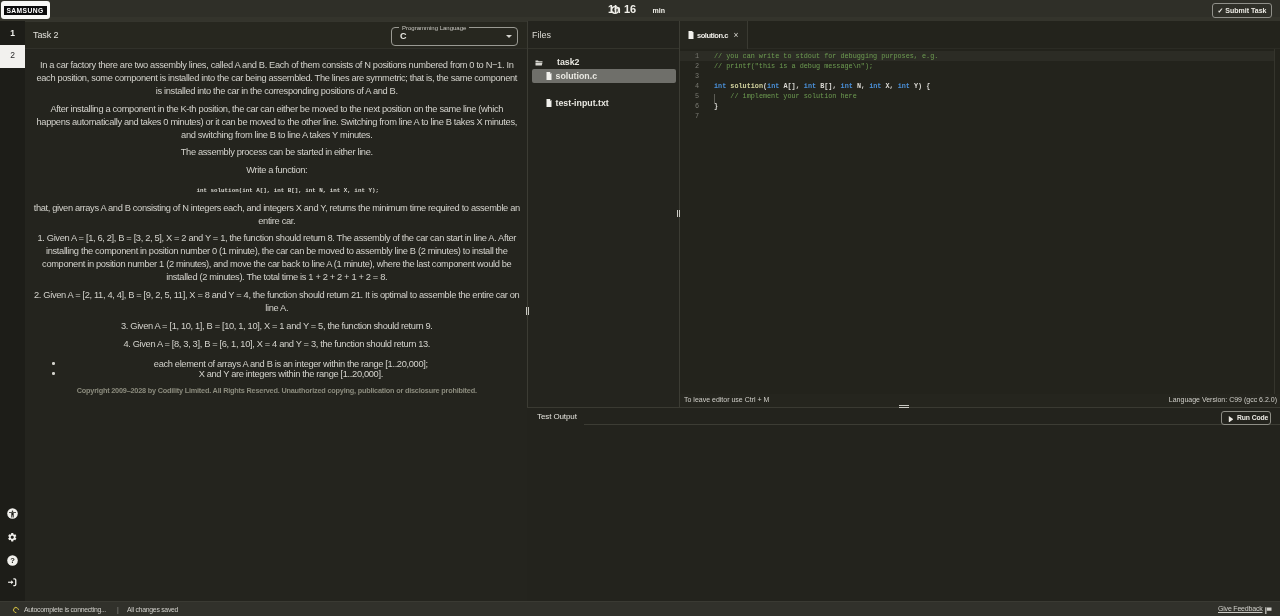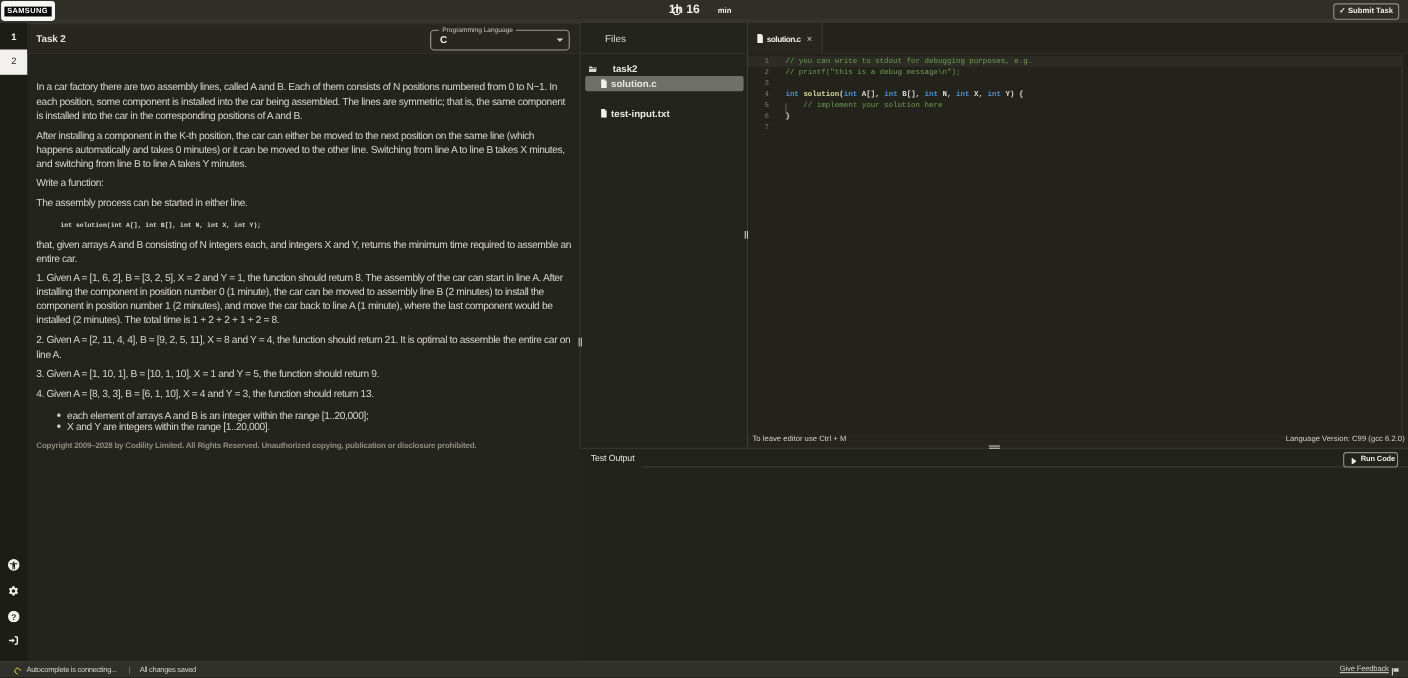--- a/index.html
+++ b/index.html
@@ -20,28 +20,28 @@
   #rail { left:0; top:21px; width:25px; height:580px; background:#1d1d18; }
   .tab1 { left:0; top:1px; width:25px; height:22px; color:#f2f2ee; font-size:8.5px; font-weight:700;
           text-align:center; line-height:22px; }
   .tab2 { left:0; top:23.5px; width:25px; height:23.5px; background:#f2f1ee; color:#2a2a2a;
           font-size:8.5px; text-align:center; line-height:20px; }
 
   
   #taskpanel { left:25px; top:21px; width:502px; height:580px; background:#24241e; }
   #taskhead { left:25px; top:21px; width:502px; height:28px; background:#27271f;
               border-top:1px solid #35352d; border-bottom:1px solid #31312a; }
-  #tasktitle { left:8px; top:0; height:27px; line-height:27px; color:#e2e1db; font-size:9px; font-weight:700; letter-spacing:-0.1px; }
+  #tasktitle { left:8px; top:0; height:27px; line-height:27px; color:#e2e1db; font-size:9px; font-weight:400; letter-spacing:-0.1px; }
   #plbox { left:366px; top:5px; width:127px; height:19px; border:1px solid #9a9a93; border-radius:4px; }
   #pllegend { left:7px; top:-3.5px; background:#27271f; padding:0 3px; font-size:6px; color:#c9c8c2; }
   #plval { left:8px; top:3px; font-size:9px; font-weight:700; color:#e8e7e1; }
   #plcaret { right:5px; top:7px; width:0; height:0; border-left:3.2px solid transparent;
              border-right:3.2px solid transparent; border-top:3.8px solid #d6d5cf; }
 
-  #taskbody { left:33px; top:73px; width:487.5px; color:#d3d2cc; font-size:9.3px; line-height:12.9px; letter-spacing:-0.35px; }
+  #taskbody { left:33px; top:59px; width:487.5px; color:#d3d2cc; font-size:9.3px; line-height:12.9px; letter-spacing:-0.35px;text-align:center; }
   #taskbody p { margin-bottom:5px; }
   #taskbody .mono { font-family:"Liberation Mono", monospace; font-size:5.85px; font-weight:700;
                     color:#d8d7d1; letter-spacing:0px; }
   #taskbody ul { list-style:none; margin:8.2px 0 5px 0; }
   #taskbody li { line-height:10px; padding-left:28px; position:relative; }
   #taskbody li::before { content:""; position:absolute; left:19px; top:3.5px; width:2.5px; height:2.5px;
                          border-radius:50%; background:#d3d2cc; }
   #copyright { font-size:7.3px; font-weight:700; color:#8b8b7d; margin-top:6px; letter-spacing:-0.2px; }
 
   
@@ -129,41 +129,41 @@
     <div class="abs" id="tasktitle">Task 2</div>
     <div class="abs" id="plbox">
       <div class="abs" id="pllegend">Programming Language</div>
       <div class="abs" id="plval">C</div>
       <div class="abs" id="plcaret"></div>
     </div>
   </div>
   <div class="abs" id="taskbody">
     <p>In a car factory there are two assembly lines, called A and B. Each of them consists of N positions numbered from 0 to N−1. In each position, some component is installed into the car being assembled. The lines are symmetric; that is, the same component is installed into the car in the corresponding positions of A and B.</p>
     <p>After installing a component in the K-th position, the car can either be moved to the next position on the same line (which happens automatically and takes 0 minutes) or it can be moved to the other line. Switching from line A to line B takes X minutes, and switching from line B to line A takes Y minutes.</p>
+    <p>The assembly process can be started in either line.</p>
     <p>Write a function:</p>
-    <p>The assembly process can be started in either line.</p>
     <p style="margin:5.5px 0 4px 22px;"><span class="mono">int solution(int A[], int B[], int N, int X, int Y);</span></p>
     <p>that, given arrays A and B consisting of N integers each, and integers X and Y, returns the minimum time required to assemble an entire car.</p>
     <p>1. Given A = [1, 6, 2], B = [3, 2, 5], X = 2 and Y = 1, the function should return 8. The assembly of the car can start in line A. After installing the component in position number 0 (1 minute), the car can be moved to assembly line B (2 minutes) to install the component in position number 1 (2 minutes), and move the car back to line A (1 minute), where the last component would be installed (2 minutes). The total time is 1 + 2 + 2 + 1 + 2 = 8.</p>
     <p>2. Given A = [2, 11, 4, 4], B = [9, 2, 5, 11], X = 8 and Y = 4, the function should return 21. It is optimal to assemble the entire car on line A.</p>
     <p>3. Given A = [1, 10, 1], B = [10, 1, 10], X = 1 and Y = 5, the function should return 9.</p>
     <p>4. Given A = [8, 3, 3], B = [6, 1, 10], X = 4 and Y = 3, the function should return 13.</p>
     <ul>
       <li>each element of arrays A and B is an integer within the range [1..20,000];</li>
       <li>X and Y are integers within the range [1..20,000].</li>
     </ul>
     <div id="copyright">Copyright 2009–2028 by Codility Limited. All Rights Reserved. Unauthorized copying, publication or disclosure prohibited.</div>
   </div>
 
   <div class="abs" id="vdiv1"></div>
   <div class="abs" style="left:525.8px;top:306.5px;width:1.3px;height:8.5px;background:#c9c8c2;z-index:6;"></div>
   <div class="abs" style="left:527.9px;top:306.5px;width:1.3px;height:8.5px;background:#c9c8c2;z-index:6;"></div>
 
   <div class="abs" id="filespanel">
-    <div class="abs" id="fileshead"><span style="margin-left:22px;">Files</span></div>
+    <div class="abs" id="fileshead"><span style="margin-left:4px;">Files</span></div>
     <div class="abs" id="fsel"></div>
     <div class="abs frow" style="top:34.5px;">
       <svg class="abs" style="left:7px;top:3px" width="8" height="8" viewBox="0 0 16 16">
         <path fill="#d8d7d1" d="M1 3 L6 3 L7.5 4.5 L15 4.5 L15 6 L1 6 Z"></path>
         <path fill="#d8d7d1" d="M1 7 L15 7 L13.5 13 L1 13 Z"></path>
       </svg>
       <span class="abs" style="left:17px;top:1.5px;padding-left:12px;">task2</span>
     </div>
     <div class="abs frow" style="top:48.5px;">
       <svg class="abs" style="left:18px;top:2.5px" width="6" height="8" viewBox="0 0 12 16">

